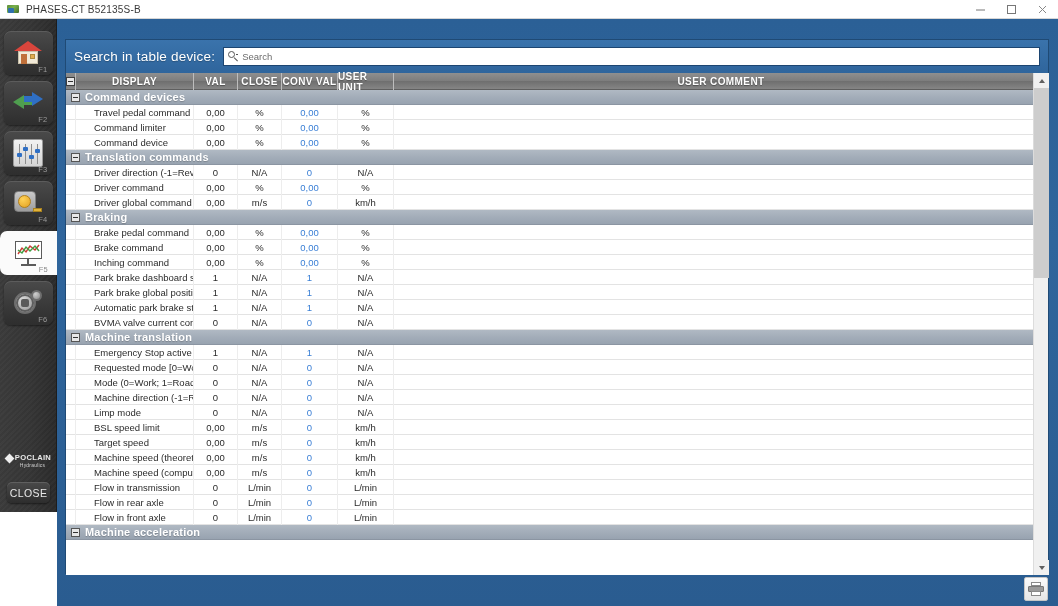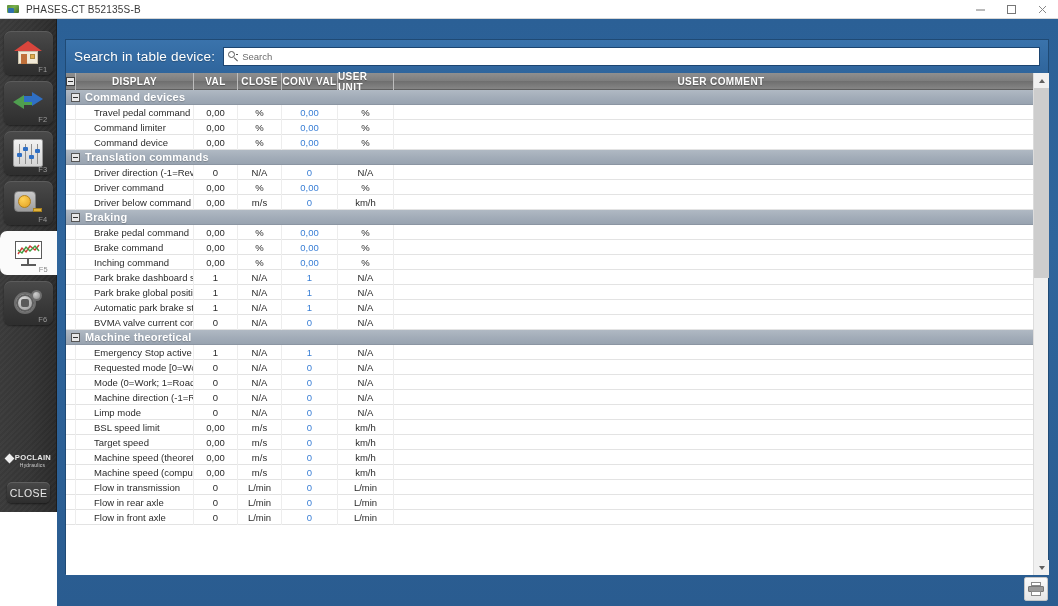--- a/index.html
+++ b/index.html
@@ -420,21 +420,21 @@
               <div class="td first"></div>
               <div class="td disp">Driver command</div>
               <div class="td val">0,00</div>
               <div class="td unit">%</div>
               <div class="td conv">0,00</div>
               <div class="td uunit">%</div>
               <div class="td comm"></div>
             </div>
             <div class="datarow">
               <div class="td first"></div>
-              <div class="td disp">Driver below command</div>
+              <div class="td disp">Driver global command</div>
               <div class="td val">0,00</div>
               <div class="td unit">m/s</div>
               <div class="td conv">0</div>
               <div class="td uunit">km/h</div>
               <div class="td comm"></div>
             </div>
             <div class="grouprow">
               <span class="collapsebox"></span>
               <span class="glabel">Braking</span>
             </div>
@@ -496,21 +496,21 @@
               <div class="td first"></div>
               <div class="td disp">BVMA valve current command</div>
               <div class="td val">0</div>
               <div class="td unit">N/A</div>
               <div class="td conv">0</div>
               <div class="td uunit">N/A</div>
               <div class="td comm"></div>
             </div>
             <div class="grouprow">
               <span class="collapsebox"></span>
-              <span class="glabel">Machine theoretical</span>
+              <span class="glabel">Machine translation</span>
             </div>
             <div class="datarow">
               <div class="td first"></div>
               <div class="td disp">Emergency Stop active</div>
               <div class="td val">1</div>
               <div class="td unit">N/A</div>
               <div class="td conv">1</div>
               <div class="td uunit">N/A</div>
               <div class="td comm"></div>
             </div>
@@ -605,20 +605,24 @@
               <div class="td comm"></div>
             </div>
             <div class="datarow">
               <div class="td first"></div>
               <div class="td disp">Flow in front axle</div>
               <div class="td val">0</div>
               <div class="td unit">L/min</div>
               <div class="td conv">0</div>
               <div class="td uunit">L/min</div>
               <div class="td comm"></div>
+            </div>
+            <div class="grouprow">
+              <span class="collapsebox"></span>
+              <span class="glabel">Machine acceleration</span>
             </div>
           </div>
 
         <div class="vscroll">
           <div class="sbtn up">
               <div class="ar"></div>
             </div>
           <div class="sthumb"></div>
           <div class="sbtn dn">
               <div class="ar"></div>

